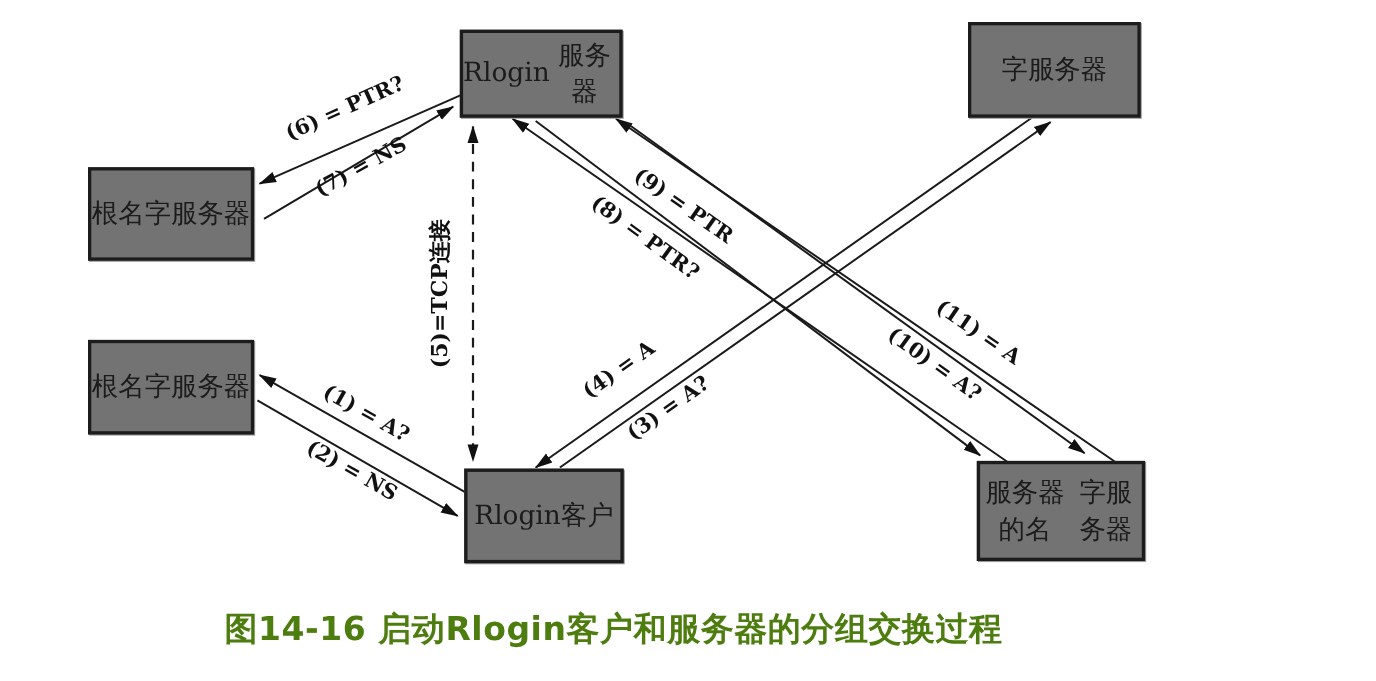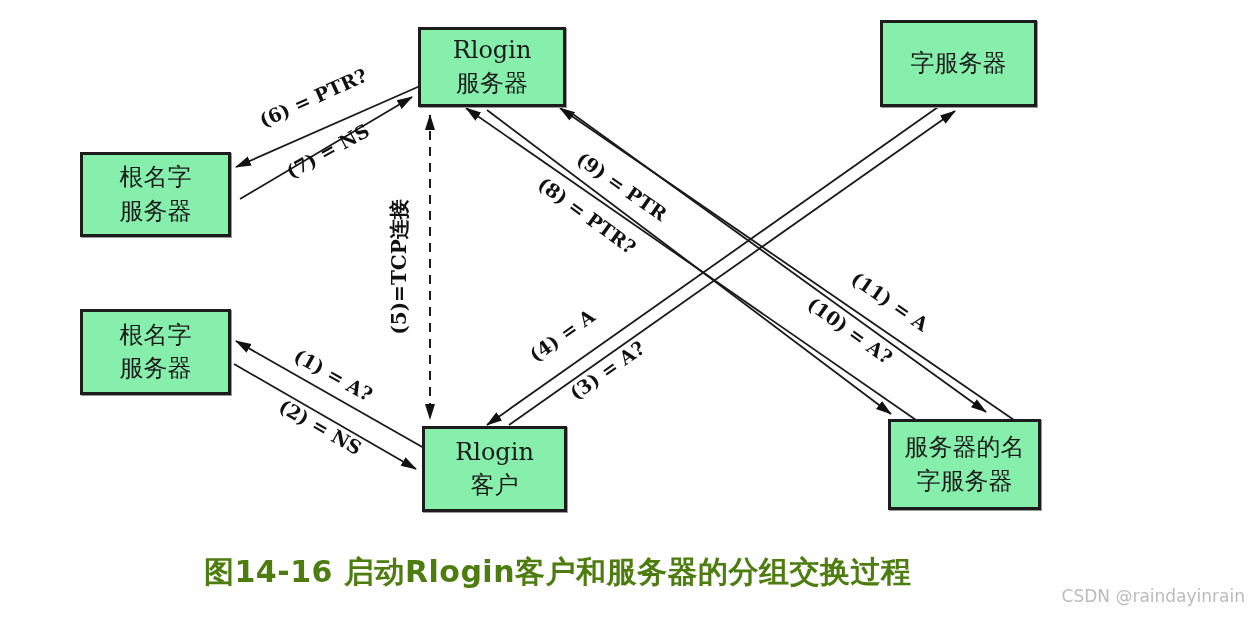--- a/index.html
+++ b/index.html
@@ -3,22 +3,22 @@
 <meta charset="utf-8">
 <style>
   html,body{margin:0;padding:0;}
   body{
     width:1251px;height:619px;position:relative;background:#ffffff;
     font-family:"DejaVu Serif", serif;overflow:hidden;
   }
   .stage{position:absolute;inset:0;}
   svg.edges{position:absolute;left:0;top:0;pointer-events:none;}
   .node{
-    position:absolute;background:#86efac;border:3px solid #1c1c1c;
-    display:flex;flex-direction:column;align-items:center;justify-content:center;
+    position:absolute;background:#737373;border:3px solid #1c1c1c;
+    display:flex;align-items:center;justify-content:center;
     text-align:center;color:#1b1b1b;font-size:24px;line-height:1.38;
     box-shadow:1px 1px 0 #9a9a9a;
     font-family:"DejaVu Serif", serif;
   }
   .edge-label{
     font-family:"DejaVu Serif", serif;font-weight:bold;font-size:19px;fill:#111;
   }
   .tcp-label{
     font-family:"DejaVu Serif", serif;font-weight:bold;font-size:20px;fill:#111;
   }
@@ -103,14 +103,13 @@
   </div>
 
   <div class="node" style="left:888px;top:419px;width:147px;height:85px;">
     <span>服务器的名</span>
     <span>字服务器</span>
   </div>
 
 
   <div class="caption">图14-16 启动Rlogin客户和服务器的分组交换过程</div>
 
-  <div class="csdn-watermark">CSDN @raindayinrain</div>
 </div>
 
 </body></html>

